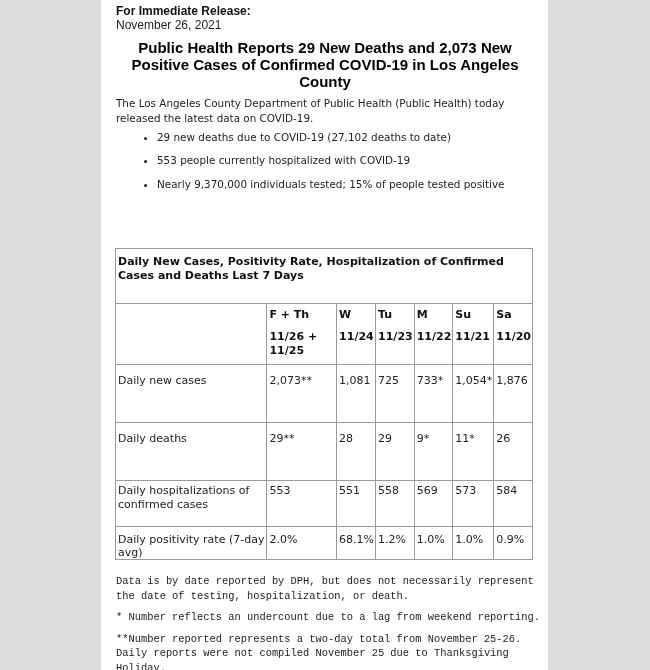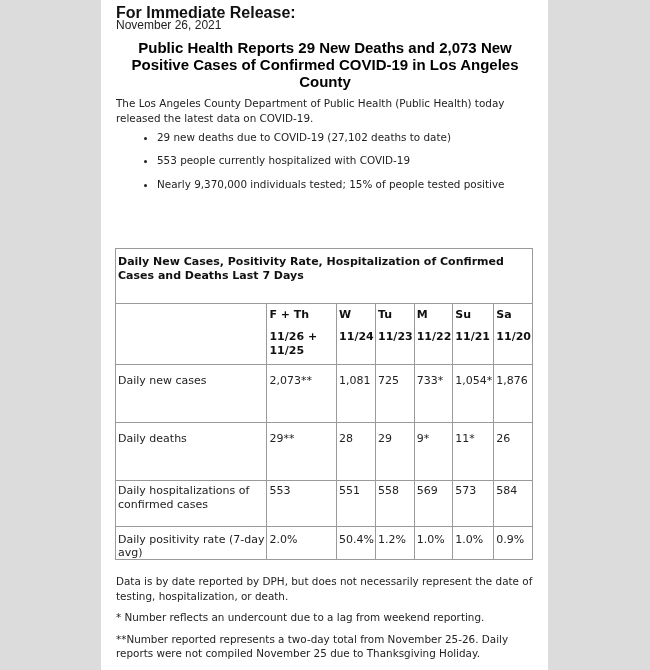--- a/index.html
+++ b/index.html
@@ -8,21 +8,21 @@
     background: #dcdcdc;
     font-family: "DejaVu Sans", "Liberation Sans", sans-serif;
     color: #222;
   }
   .page {
     position: absolute; left: 101px; top: 0; width: 447px; height: 670px;
     background: #ffffff;
   }
   .release-label {
     position: absolute; left: 15px; top: 4px;
-    font-family: "Liberation Sans", sans-serif; font-weight: bold; font-size: 16px; color: #111;
+    font-family: "Liberation Sans", sans-serif; font-weight: bold; font-size: 12px; color: #111;
   }
   .release-date {
     position: absolute; left: 15px; top: 18px;
     font-family: "Liberation Sans", sans-serif; font-size: 12px; color: #222;
   }
   .title {
     position: absolute; left: 10px; top: 39px; width: 428px;
     text-align: center;
     font-family: "Liberation Sans", sans-serif; font-weight: bold; font-size: 15px; line-height: 17px;
     color: #000000;
@@ -52,21 +52,21 @@
   }
   table.data .hdr { font-weight: bold; color: #111; height: 56px; line-height: 14px; padding-top: 4px; }
   .hdr .day { display: block; margin-bottom: 8px; }
   table.data .r-cases td, table.data .r-deaths td { height: 48px; padding-top: 9px; }
   table.data .r-hosp td { height: 42px; line-height: 14px; }
   table.data .r-pos td { height: 26px; padding-top: 6px; }
   .notes {
     position: absolute; left: 15px; top: 574px; width: 425px;
     font-size: 10.4px; line-height: 14.5px; color: #222;
   }
-  .notes p { margin: 0 0 7px 0; }
+  .notes p { margin: 0 0 7px 0; font-family: Liberation Mono, monospace; }
 </style>
 </head>
 <body>
 
 <div class="page">
   <div class="release-label">For Immediate Release:</div>
   <div class="release-date">November 26, 2021</div>
   <h1 class="title" style="margin:0;">Public Health Reports 29 New Deaths and 2,073 New Positive Cases of Confirmed COVID-19 in Los Angeles County</h1>
 
   <p class="intro" style="margin:0;">The Los Angeles County Department of Public Health (Public Health) today released the latest data on COVID-19.</p>
@@ -123,21 +123,21 @@
       <td>553</td>
       <td>551</td>
       <td>558</td>
       <td>569</td>
       <td>573</td>
       <td>584</td>
     </tr>
     <tr class="r-pos">
       <td>Daily positivity rate (7-day avg)</td>
       <td>2.0%</td>
-      <td>50.4%</td>
+      <td>68.1%</td>
       <td>1.2%</td>
       <td>1.0%</td>
       <td>1.0%</td>
       <td>0.9%</td>
     </tr>
   </tbody>
     </table>
 
   <div class="notes">
     <p>Data is by date reported by DPH, but does not necessarily represent the date of testing, hospitalization, or death.</p>

